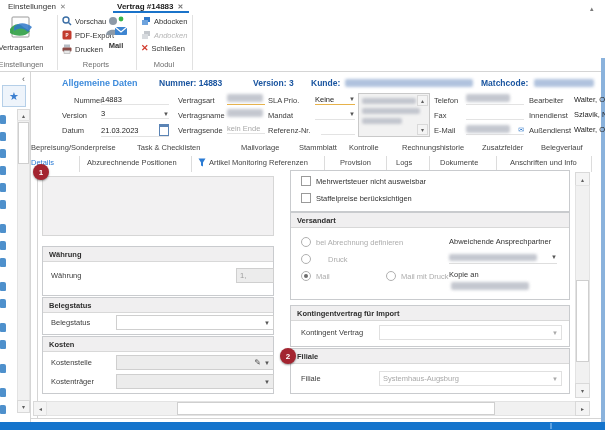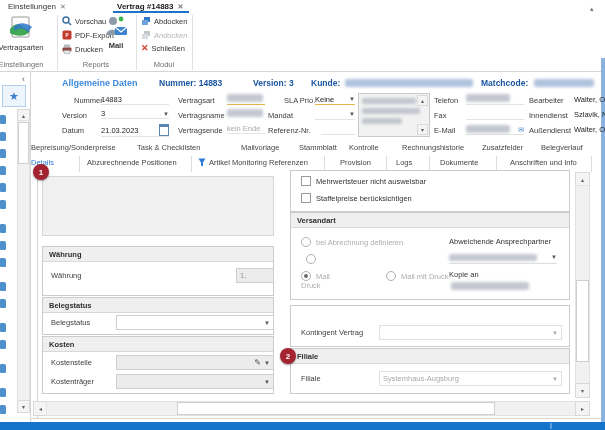--- a/index.html
+++ b/index.html
@@ -187,21 +187,21 @@
     <div class="abs blur blue" style="left:314px;top:7px;width:128px;height:8px;"></div>
     <div class="abs hmeta" style="left:450px;top:6px;">Matchcode:</div>
     <div class="abs blur blue" style="left:503px;top:7px;width:60px;height:8px;"></div>
 
     <div class="abs flabel" style="left:31px;top:24px;padding-left:12px;">Nummer</div>
     <div class="abs fvalue uline" style="left:70px;top:23px;width:68px;">14883</div>
     <div class="abs flabel" style="left:147px;top:24px;">Vertragsart</div>
     <div class="abs uline-y" style="left:196px;top:22px;width:38px;height:10px;">
         <div class="blur" style="width:36px;height:8px;"></div>
       </div>
-    <div class="abs flabel" style="left:237px;top:24px;margin-left:16px;">SLA Prio.</div>
+    <div class="abs flabel" style="left:237px;top:24px;">SLA Prio.</div>
     <div class="abs row uline-y" style="left:284px;top:22px;width:40px;height:10px;justify-content:space-between;">
       <span class="fvalue">Keine</span>
       <span class="caret">▼</span>
     </div>
 
     <div class="abs flabel" style="left:31px;top:39px;">Version</div>
     <div class="abs row uline" style="left:70px;top:37px;width:68px;justify-content:space-between;">
       <span class="fvalue">3</span>
       <span class="caret">▼</span>
     </div>
@@ -342,21 +342,21 @@
       <span class="cklabel">Staffelpreise berücksichtigen</span>
     </div>
   </div>
 
   <div class="abs gbox" style="left:290px;top:212px;width:278px;height:86px;">
     <div class="ghead">Versandart</div>
     <div class="abs row" style="left:10px;top:24px;gap:5px;">
       <span class="radio"></span>
       <span class="cklabel dis">bei Abrechnung definieren</span>
     </div>
-    <div class="abs row" style="left:10px;top:41px;gap:17px;flex-direction:column;">
+    <div class="abs row" style="left:10px;top:41px;gap:17px;">
       <span class="radio"></span>
       <span class="cklabel dis">Druck</span>
     </div>
     <div class="abs row" style="left:10px;top:58px;gap:5px;">
       <span class="radio sel"></span>
       <span class="cklabel dis">Mail</span>
     </div>
     <div class="abs row" style="left:95px;top:58px;gap:5px;">
       <span class="radio"></span>
       <span class="cklabel dis">Mail mit Druck</span>
@@ -364,20 +364,21 @@
     <div class="abs cklabel" style="left:158px;top:24px;">Abweichende Ansprechpartner</div>
     <div class="abs row" style="left:158px;top:38px;width:108px;justify-content:space-between;border-bottom:1px solid #dedede;height:12px;">
       <div class="blur" style="width:88px;height:7px;"></div>
       <span class="caret">▼</span>
     </div>
     <div class="abs cklabel" style="left:158px;top:57px;">Kopie an</div>
     <div class="abs blur" style="left:160px;top:69px;width:78px;height:8px;"></div>
   </div>
 
   <div class="abs gbox" style="left:290px;top:305px;width:278px;height:40px;">
+    <div class="ghead">Kontingentvertrag für Import</div>
     <div class="abs flabel" style="left:10px;top:22px;">Kontingent Vertrag</div>
     <div class="abs combo" style="left:88px;top:19px;width:175px;border-color:#e0e0e0;">
       <span></span>
       <span class="caret" style="color:#aaa;">▼</span>
     </div>
   </div>
 
   <div class="abs gbox" style="left:290px;top:348px;width:278px;height:44px;">
     <div class="ghead">Filiale</div>
     <div class="abs flabel" style="left:10px;top:25px;">Filiale</div>

